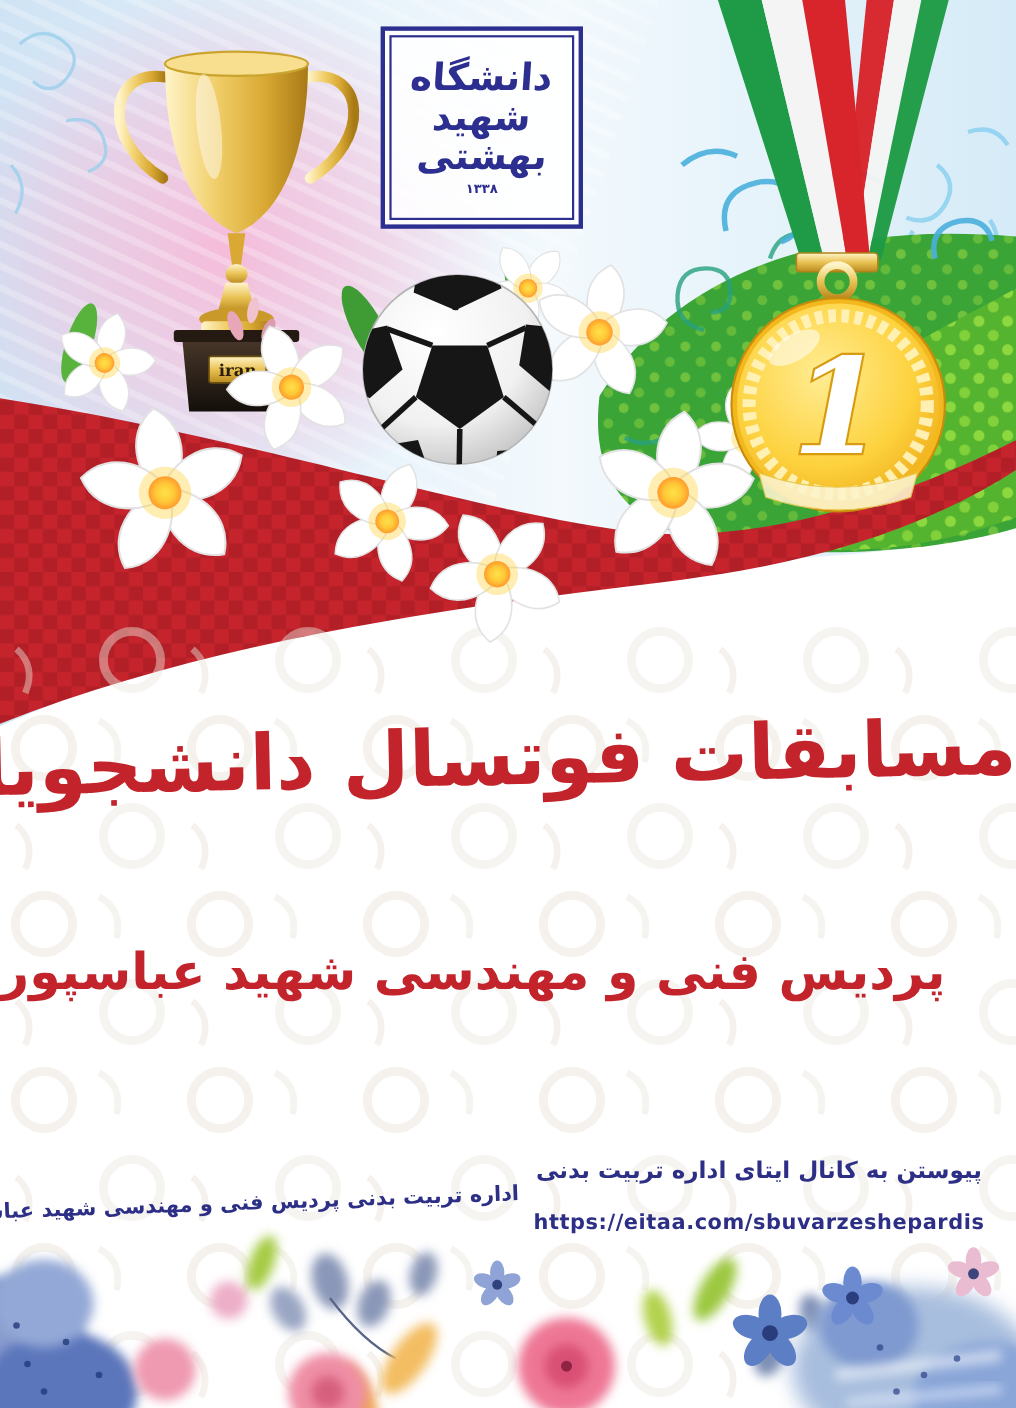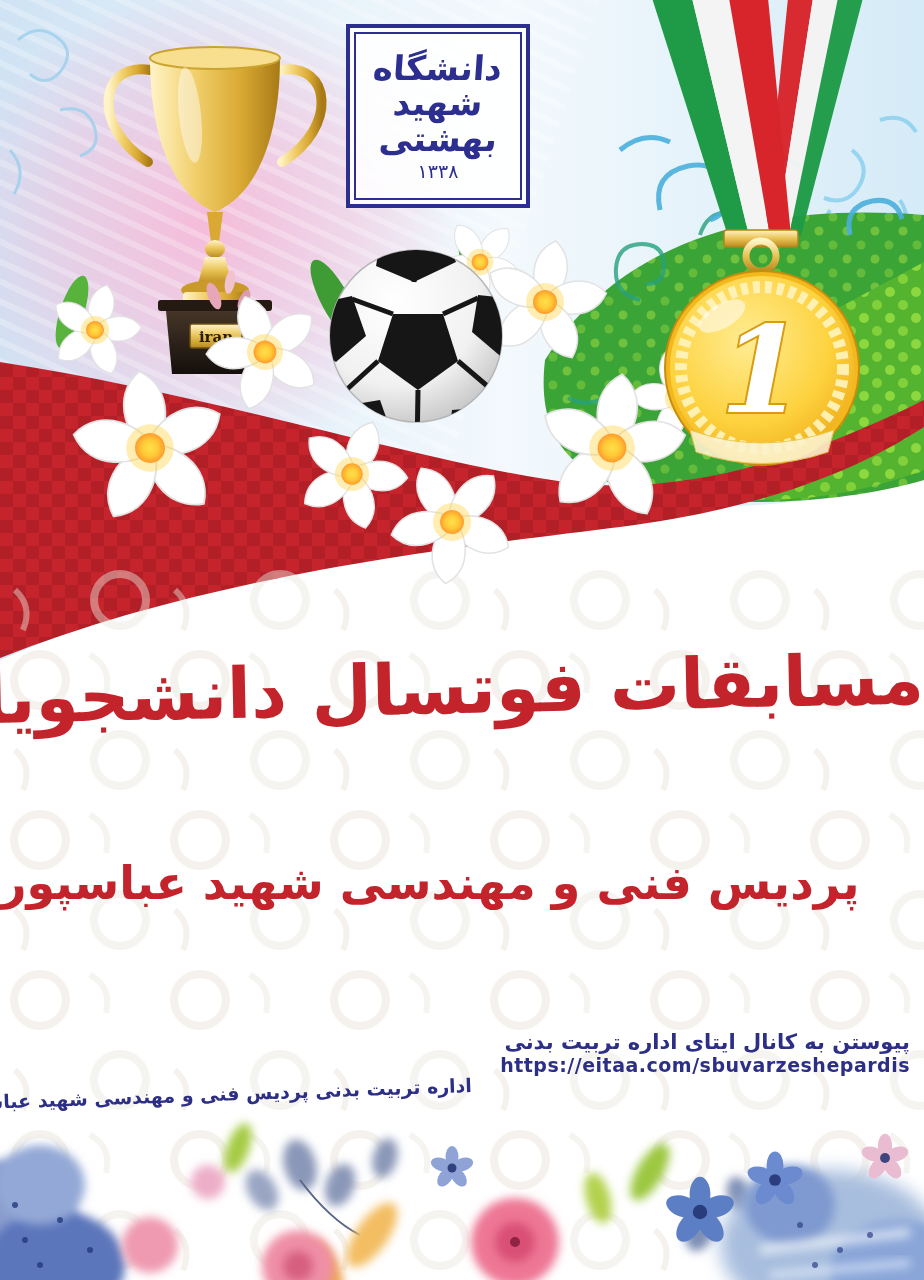--- a/index.html
+++ b/index.html
@@ -13,46 +13,46 @@
     position:absolute;left:346px;top:24px;width:184px;height:184px;
     border:4px solid #2c2f8f;background:rgba(255,255,255,.88);
     box-sizing:border-box;padding:4px;z-index:6;
   }
   .logo-inner{
     width:100%;height:100%;border:2px solid #2c2f8f;box-sizing:border-box;
     display:flex;flex-direction:column;align-items:center;justify-content:center;
     color:#2c2f8f;direction:rtl;line-height:1.05;
   }
   .logo-line{font-size:34px;font-weight:bold;transform:skewX(-4deg);}
-  .logo-year{font-size:19px;font-weight:normal;letter-spacing:3px;margin-top:4px;}
+  .logo-year{font-size:12px;font-weight:bold;letter-spacing:3px;margin-top:4px;}
   
   .title-main{
     position:absolute;left:0;right:0;top:648px;text-align:center;direction:rtl;
     font-size:70px;font-weight:bold;color:#c3232a;white-space:nowrap;z-index:5;
     transform:rotate(-1.2deg);
   }
   .title-sub{
     position:absolute;left:0;right:0;top:856px;text-align:left;direction:rtl;
     font-size:46px;font-weight:bold;color:#c3232a;white-space:nowrap;z-index:5;
   }
   
   .footer-left{
     position:absolute;left:12px;top:1082px;width:460px;text-align:center;direction:rtl;
     font-size:19px;font-weight:bold;color:#2c2f85;white-space:nowrap;
     transform:rotate(-2deg);z-index:5;
   }
   .footer-right{
-    position:absolute;right:14px;top:1030px;width:440px;text-align:right;z-index:5;
+    position:absolute;right:14px;top:1052px;width:440px;text-align:center;z-index:5;
   }
   .footer-right .join{
     direction:rtl;font-size:21px;font-weight:bold;color:#2c2f85;white-space:nowrap;
   }
   .footer-right .url{
     direction:ltr;font-size:19px;font-weight:bold;color:#2c2f85;white-space:nowrap;
-    margin-top:0;letter-spacing:.5px;
+    margin-top:24px;letter-spacing:.5px;
   }
 </style>
 </head>
 <body>
 
 <div class="poster">
 
   <svg class="art" width="924" height="1280" viewBox="0 0 924 1280" aria-hidden="true">
     <defs>
       <linearGradient id="skyGrad" x1="0" y1="0" x2="1" y2="0">

